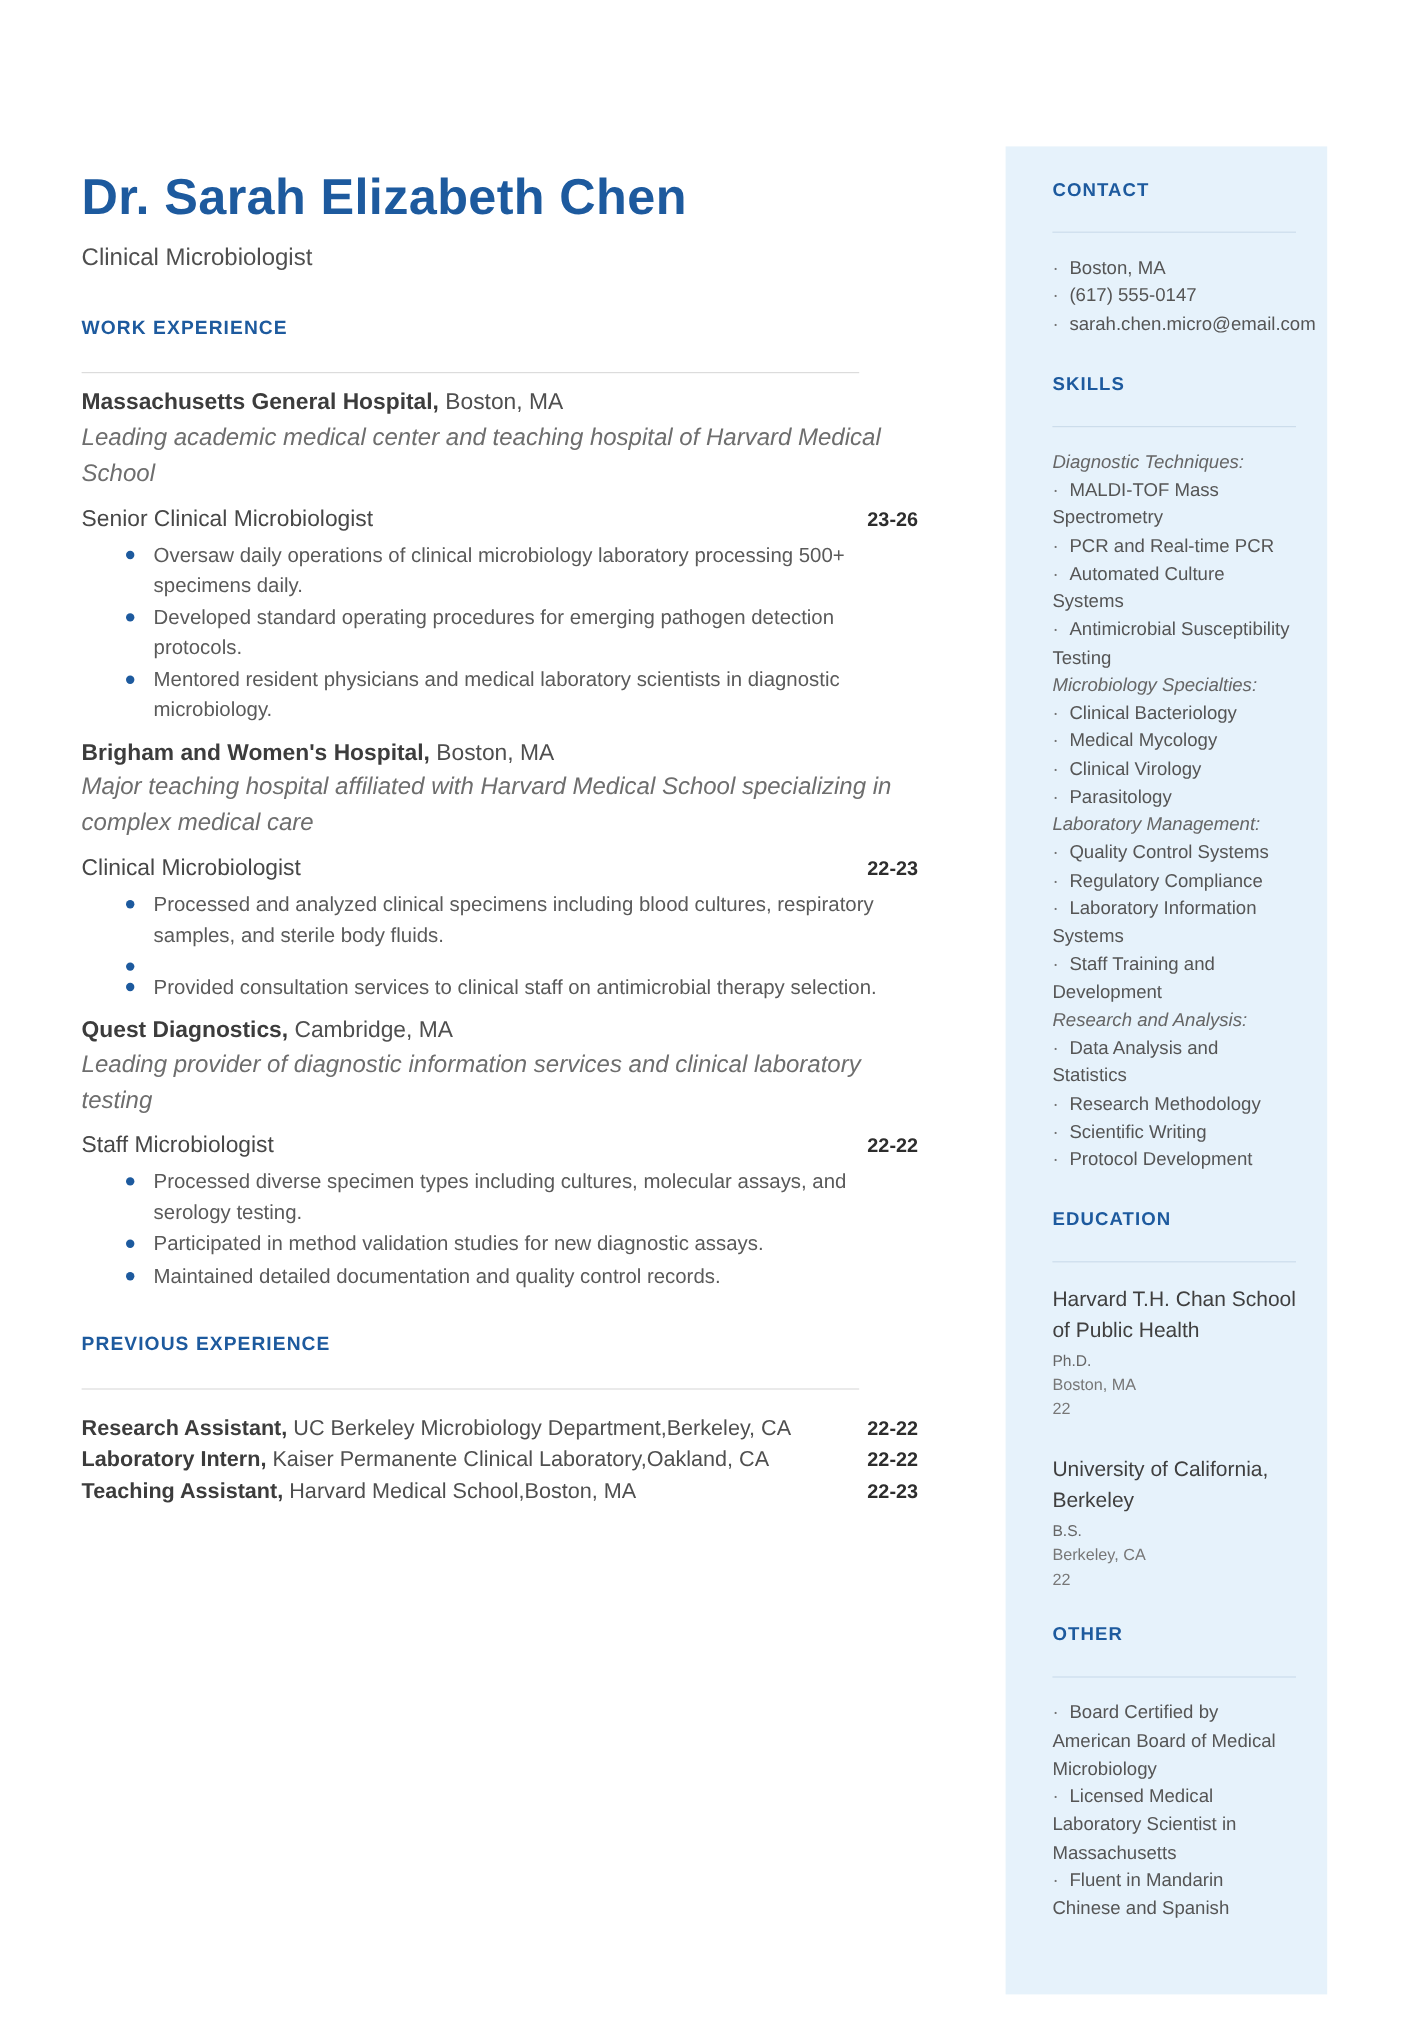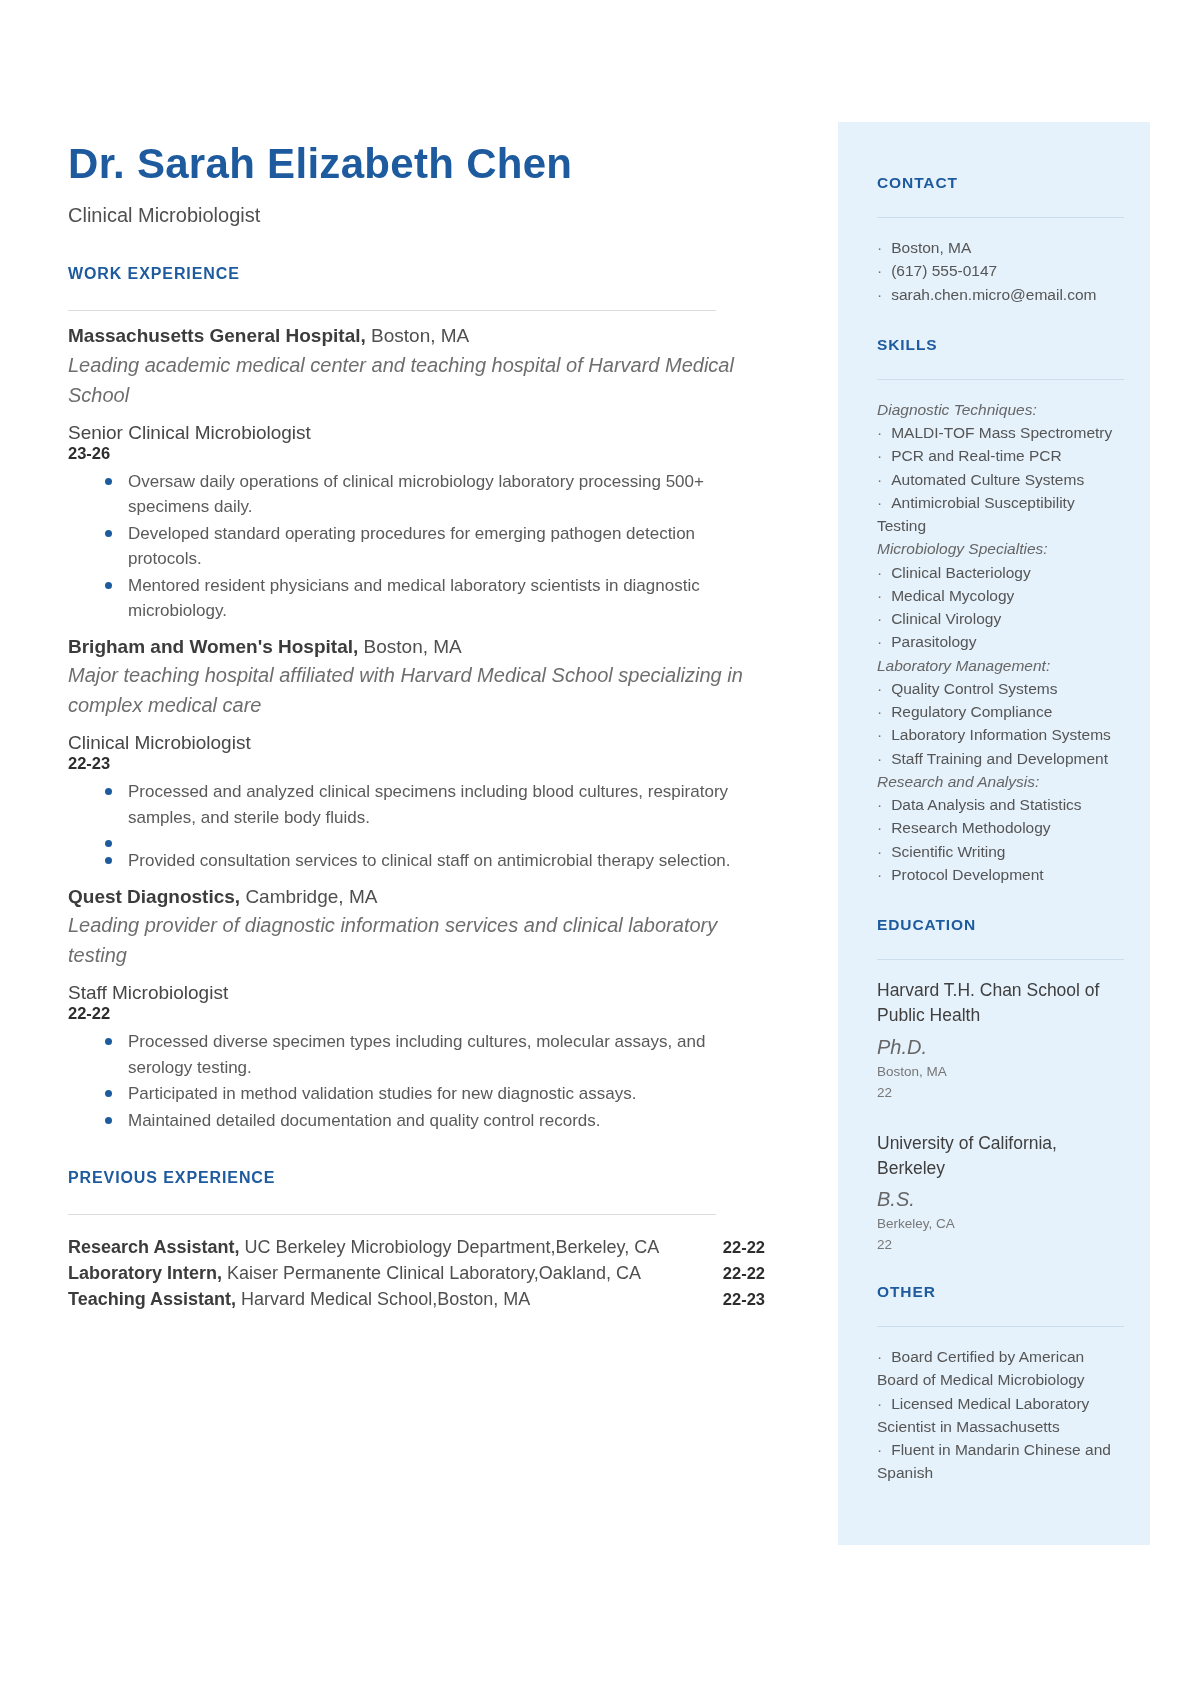--- a/index.html
+++ b/index.html
@@ -28,53 +28,53 @@
   }
   .rule { border: none; border-top: 1px solid #dcdcdc; margin: 27px 0 12px 0; width: 93%; }
   .company-line { margin-top: 10px; font-size: 19px; line-height: 1.35; }
   .company { font-weight: 700; color: #3c3c3c; }
   .loc { color: #4f4f4f; }
   .tagline {
     font-style: italic; font-size: 20px; color: #6e6e6e;
     line-height: 1.5; margin: 1px 0 10px 0;
   }
   .role-row {
-    display: flex; align-items: baseline;
-    font-size: 19px; color: #474747; margin: 12px 0 6px 0; flex-direction: column;
+    display: flex; justify-content: space-between; align-items: baseline;
+    font-size: 19px; color: #474747; margin: 12px 0 6px 0;
   }
   .dates { font-weight: 700; font-size: 16.5px; color: #2d2d2d; white-space: nowrap; }
   ul.bullets { list-style: none; margin: 0 0 2px 0; padding: 0; }
   li.bullet { display: flex; gap: 16px; padding-left: 37px; margin: 1px 0; }
   .dot {
     flex: 0 0 auto; width: 7px; height: 7px; border-radius: 50%;
     background: var(--accent); margin-top: 9px;
   }
   .btext { font-size: 17px; color: #5a5a5a; line-height: 1.5; }
   .prev-section { margin-top: 36px; }
   .prev-rule { margin-bottom: 20px; }
   .prev-row { display: flex; align-items: baseline; font-size: 18px; line-height: 1.44; }
   .prev-left { flex: 1; padding-right: 18px; color: #4f4f4f; }
   .prev-role { font-weight: 700; color: #3c3c3c; }
   .sidebar {
-    position: absolute; left: 838px; top: 122px; width: 312px; min-height: 1380px;
+    position: absolute; left: 838px; top: 122px; width: 268px; min-height: 1380px;
     background: var(--sidebar-bg);
-    padding: 52px 26px 60px 39px;
+    padding: 28px 26px 60px 39px;
   }
   .side-heading {
     margin: 0; font-size: 15.5px; font-weight: 700;
     color: var(--accent); letter-spacing: 0.9px;
   }
   .side-rule { border: none; border-top: 1px solid #ccddeb; margin: 25px 0 18px 0; }
   .side-item { font-size: 15.5px; color: #555; line-height: 1.5; }
   .mini-dot { color: #707070; margin-right: 9px; }
   .skill-label { font-style: italic; font-size: 15.5px; color: #666; line-height: 1.5; }
   .side-gap { height: 30px; }
   .edu { margin-bottom: 27px; }
   .edu-school { font-size: 17.5px; color: #3f3f3f; line-height: 1.45; margin-bottom: 3px; }
-  .edu-degree { font-size: 20px; color: #666; line-height: 1.5; font-style: italic; }
+  .edu-degree { font-size: 13px; color: #666; line-height: 1.5; }
   .edu-loc, .edu-year { font-size: 13.5px; color: #777; line-height: 1.55; }
 </style>
 </head>
 <body>
 
 <main class="main">
   <h1 class="name">Dr. Sarah Elizabeth Chen</h1>
   <div class="subtitle">Clinical Microbiologist</div>
 
   <section>

